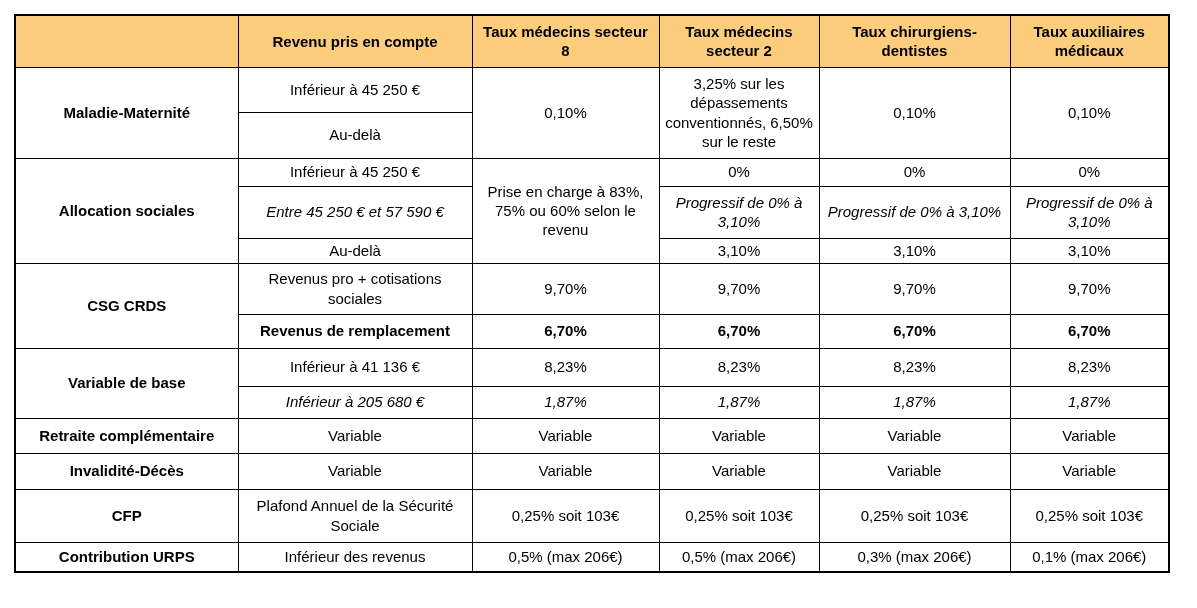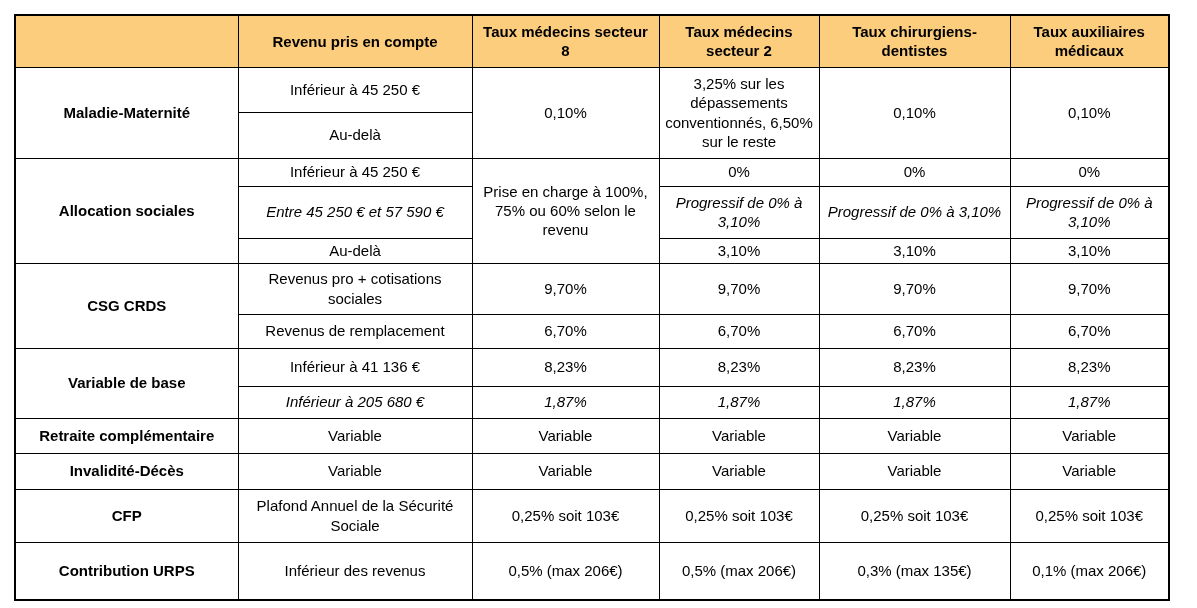--- a/index.html
+++ b/index.html
@@ -48,27 +48,27 @@
     text-align: left;
     padding-left: 9px;
   }
   
   tr.h45 { height: 45px; }
   tr.h46 { height: 46px; }
   tr.h28 { height: 28px; }
   tr.h52 { height: 52px; font-style: italic; }
   tr.h25 { height: 25px; }
   tr.h51 { height: 51px; }
-  tr.h34 { height: 34px; }
+  tr.h34 { height: 34px; font-weight: bold; }
   tr.h38 { height: 38px; }
   tr.h32 { height: 32px; font-style: italic; }
   tr.h35 { height: 35px; }
   tr.h36 { height: 36px; }
   tr.h53 { height: 53px; }
-  tr.h42 { height: 58px; }
+  tr.h42 { height: 30px; }
 </style>
 </head>
 <body>
 
 <table class="cotis">
   <colgroup>
     <col style="width:223px">
     <col style="width:234px">
     <col style="width:187px">
     <col style="width:160px">
@@ -94,21 +94,21 @@
     <td rowspan="2">0,10%</td>
     <td rowspan="2">0,10%</td>
   </tr>
   <tr class="h46">
     <td>Au-delà</td>
   </tr>
 
   <tr class="h28">
     <th class="rowlabel" rowspan="3">Allocation sociales</th>
     <td>Inférieur à 45 250 €</td>
-    <td rowspan="3">Prise en charge à 100%, 75% ou 60% selon le revenu</td>
+    <td rowspan="3">Prise en charge à 83%, 75% ou 60% selon le revenu</td>
     <td>0%</td>
     <td>0%</td>
     <td>0%</td>
   </tr>
   <tr class="h52">
     <td>Entre 45 250 € et 57 590 €</td>
     <td>Progressif de 0% à 3,10%</td>
     <td>Progressif de 0% à 3,10%</td>
     <td>Progressif de 0% à 3,10%</td>
   </tr>
@@ -176,17 +176,17 @@
     <td>0,25% soit 103€</td>
     <td>0,25% soit 103€</td>
     <td>0,25% soit 103€</td>
   </tr>
 
   <tr class="h42">
     <th class="rowlabel">Contribution URPS</th>
     <td>Inférieur des revenus</td>
     <td>0,5% (max 206€)</td>
     <td>0,5% (max 206€)</td>
-    <td>0,3% (max 135€)</td>
+    <td>0,3% (max 206€)</td>
     <td>0,1% (max 206€)</td>
   </tr>
 </tbody>
   </table>
 
 </body></html>

